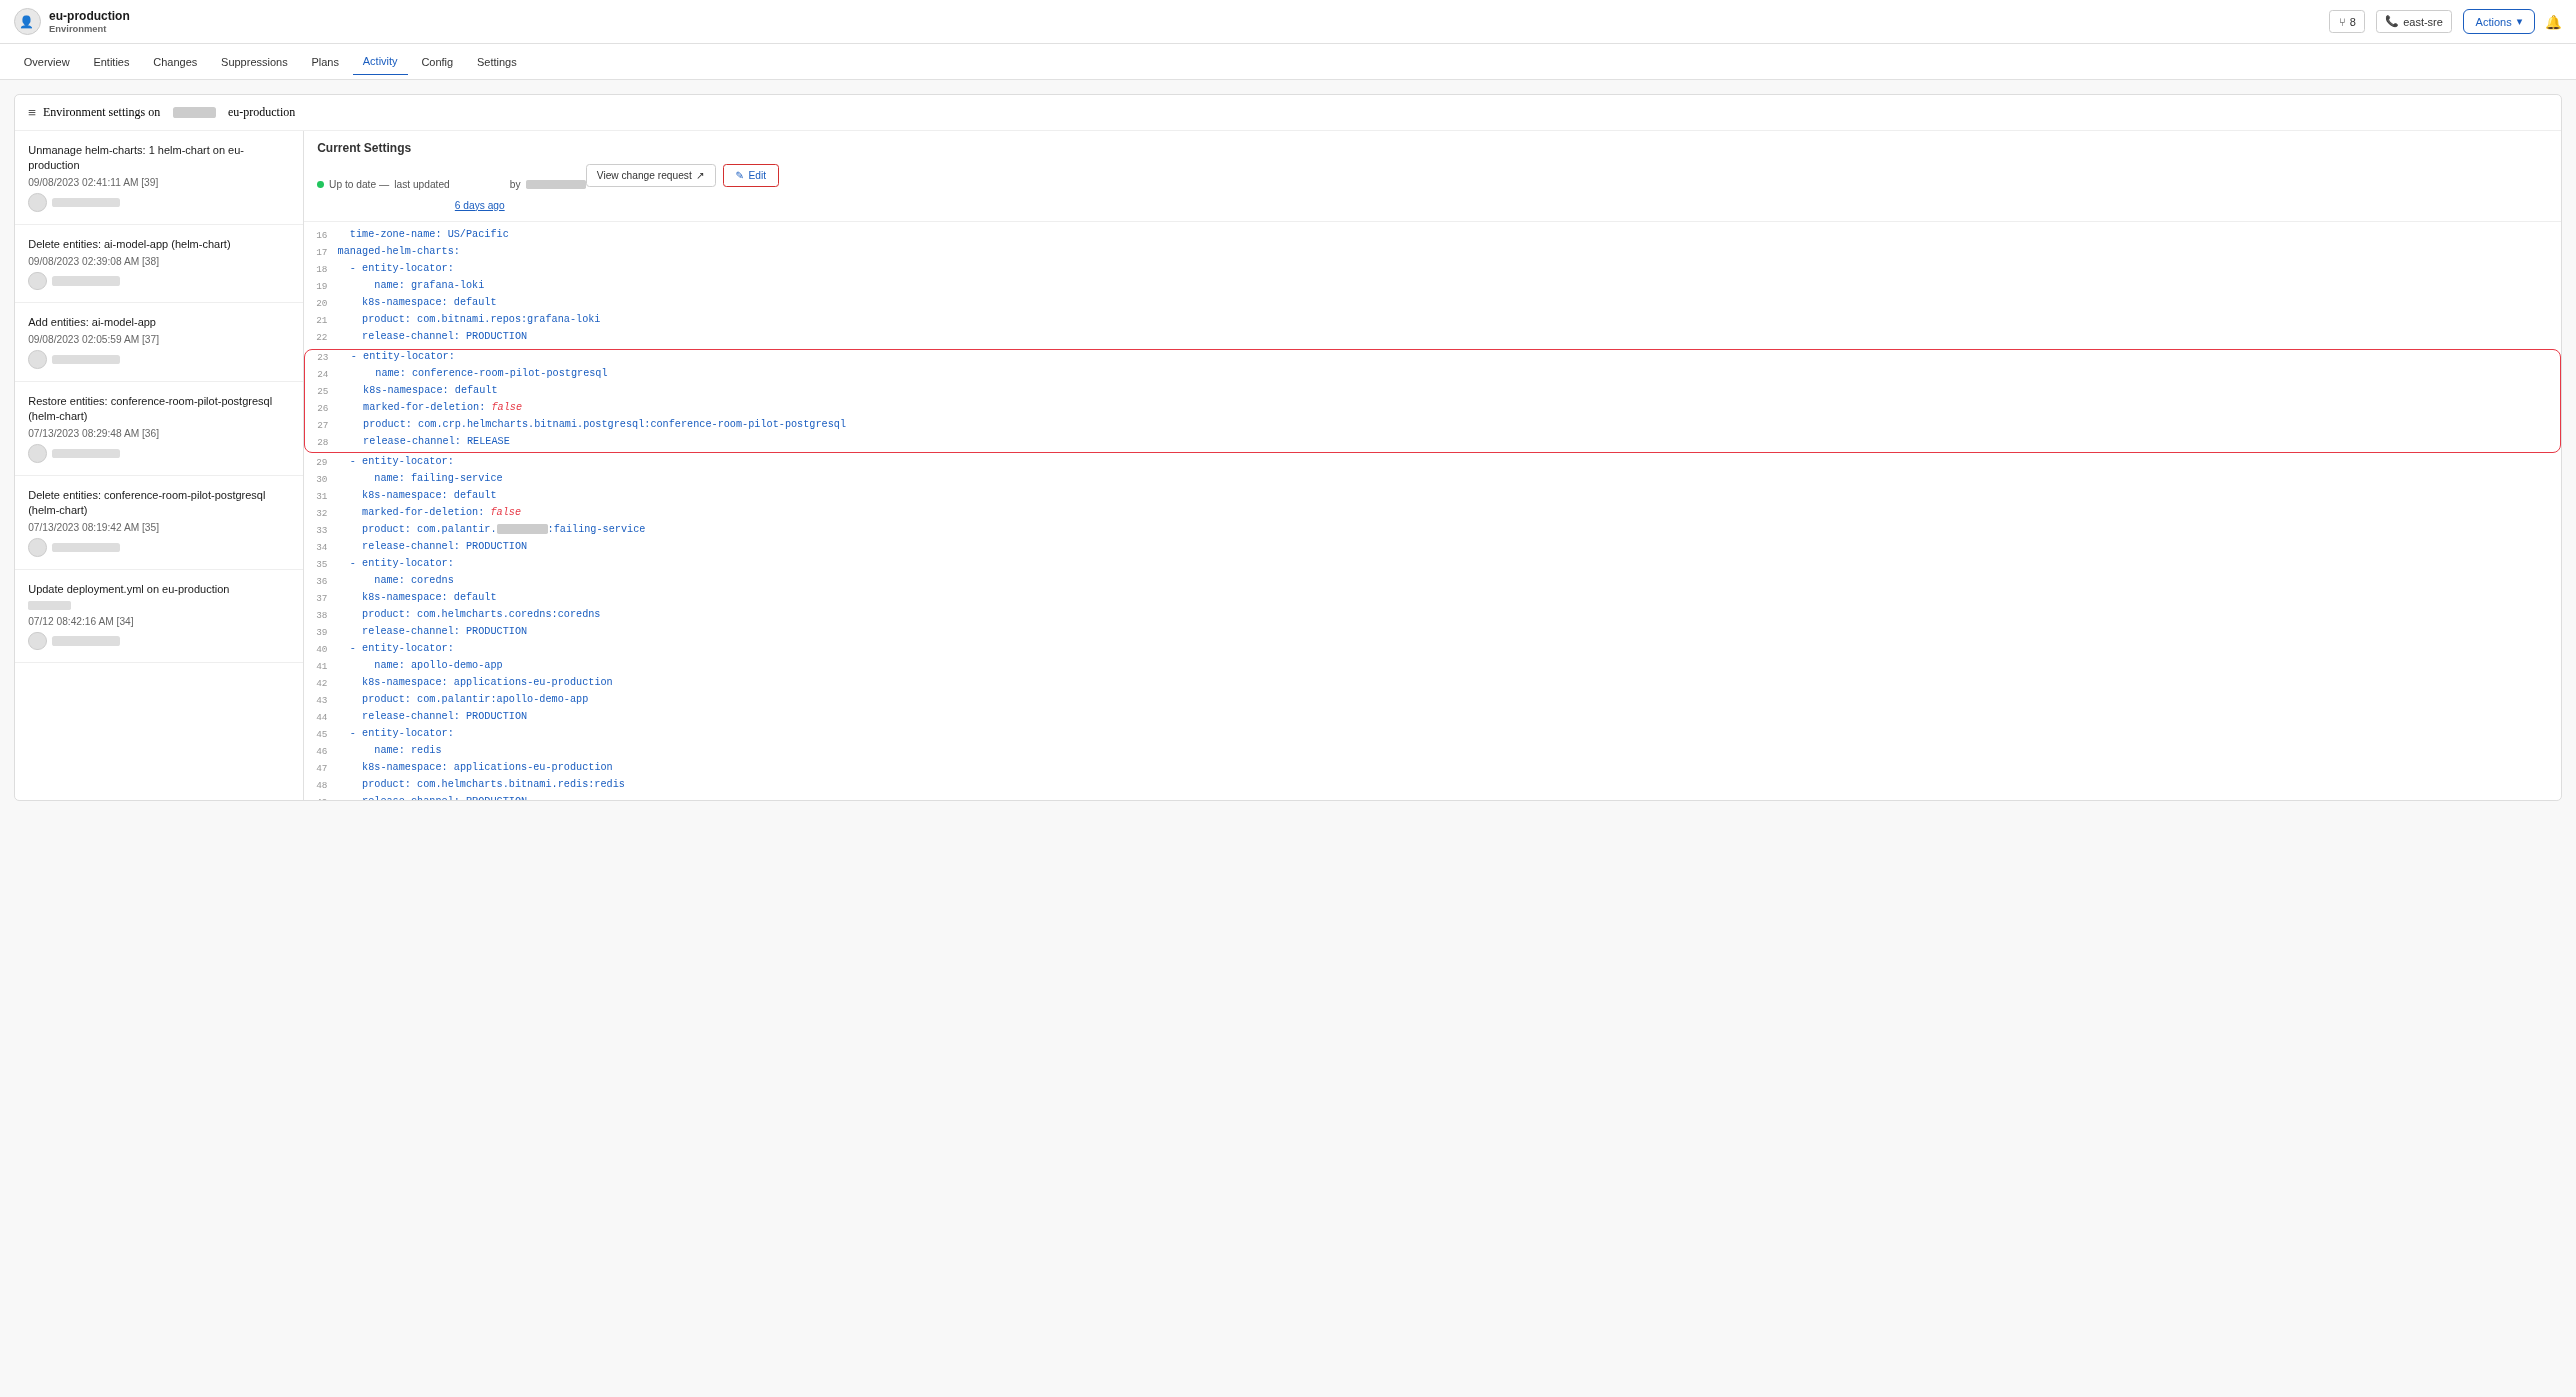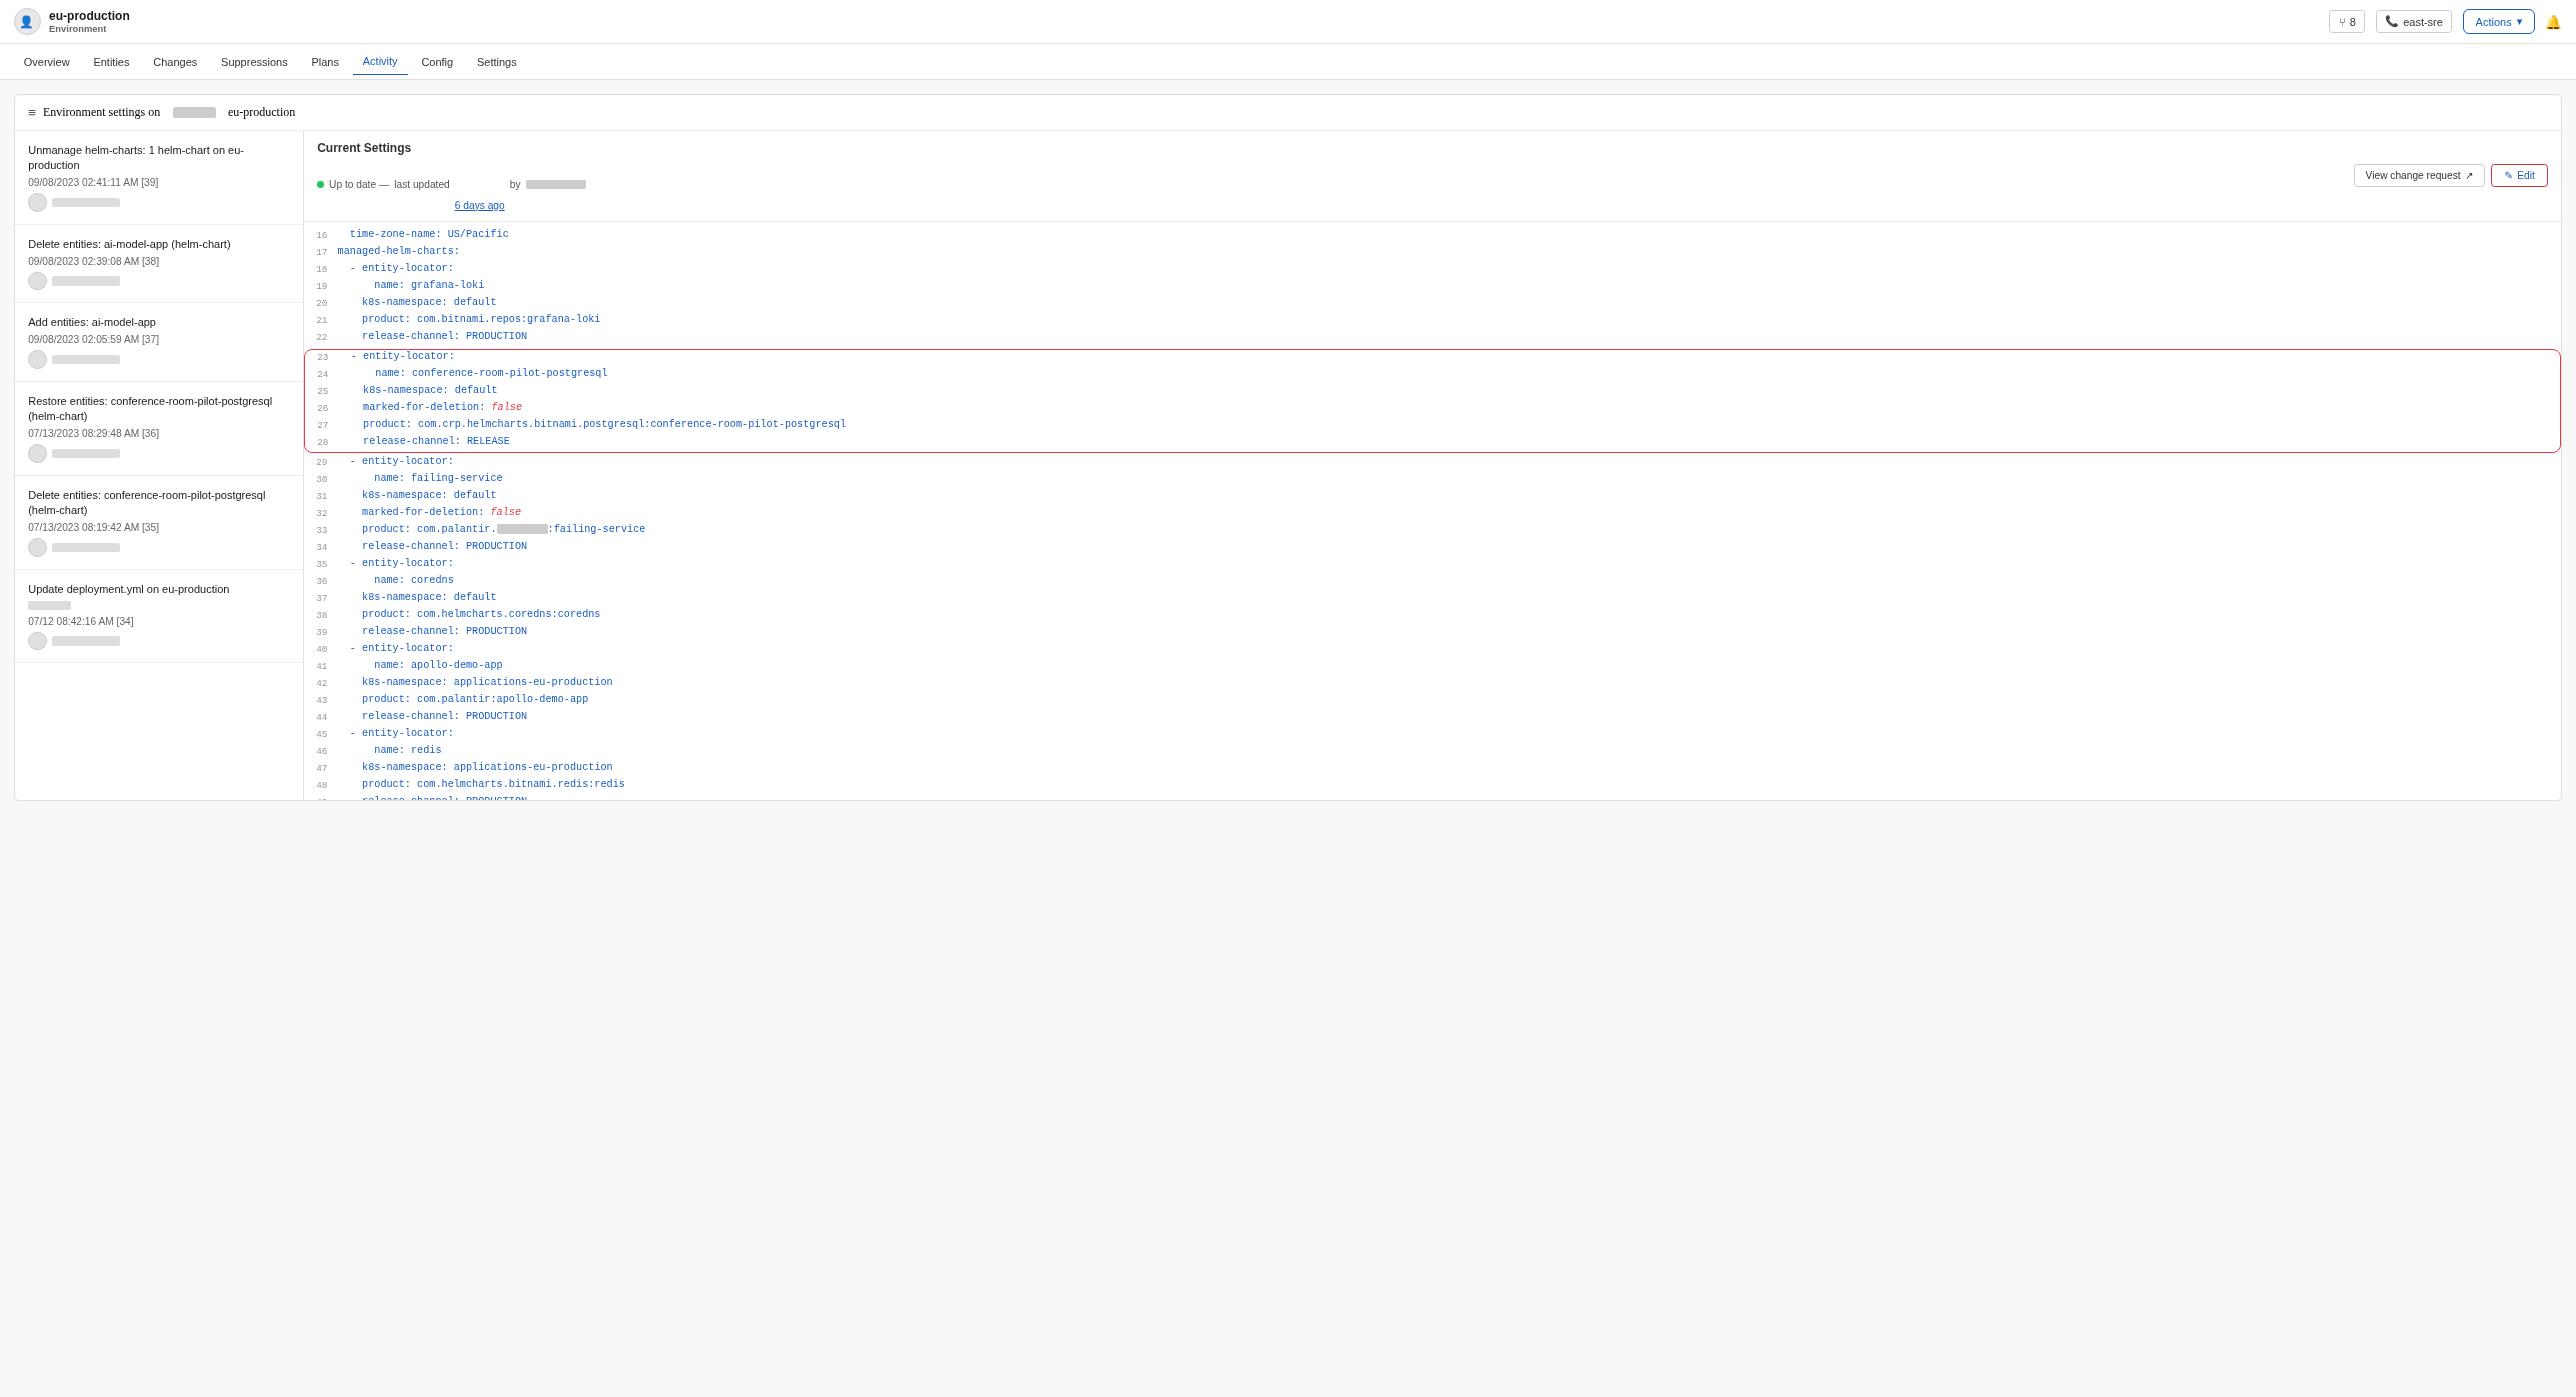--- a/index.html
+++ b/index.html
@@ -33,21 +33,21 @@
     .activity-list { width: 289px; border-right: 0.9px solid #e0e0e0; flex-shrink: 0; overflow-y: auto; }
     .activity-item { padding: 12px 13.6px; border-bottom: 0.9px solid #eee; cursor: pointer; }
     .activity-item-title { font-size: 11px; font-weight: 500; color: #1a1a1a; margin-bottom: 3.4px; line-height: 1.4; }
     .activity-item-date { font-size: 10.2px; color: #666; margin-bottom: 5.1px; }
     .activity-item-user { display: flex; align-items: center; gap: 5.1px; }
     .user-avatar { width: 18.7px; height: 18.7px; border-radius: 50%; background: #e0e0e0; border: 0.9px solid #ccc; }
     .user-name-blur { display: inline-block; width: 68px; height: 9.4px; background: #ddd; border-radius: 2.6px; }
 
     
     .settings-view { flex: 1; overflow: hidden; }
-    .settings-header { display: flex; align-items: center; justify-content: space-between; padding: 10.2px 13.6px; border-bottom: 0.9px solid #eee; }
+    .settings-header { display: flex; align-items: center; justify-content: flex-start; padding: 10.2px 13.6px; border-bottom: 0.9px solid #eee; }
     .settings-title { font-size: 12px; font-weight: 600; color: #333; }
     .settings-meta { display: flex; align-items: center; gap: 5.1px; margin-top: 3.4px; }
     .status-dot { width: 6.8px; height: 6.8px; border-radius: 50%; background: #22c55e; }
     .status-text { font-size: 10.2px; color: #555; }
     .status-link { color: #1a5dbf; text-decoration: underline; cursor: pointer; font-size: 10.2px; margin-top: 41px; }
     .settings-actions { display: flex; align-items: center; gap: 6.8px; }
     .view-change-btn { display: flex; align-items: center; gap: 4.3px; padding: 5.1px 10.2px; border: 0.9px solid #ccc; border-radius: 3.4px; background: #fff; cursor: pointer; font-size: 10.2px; color: #333; }
     .edit-btn { display: flex; align-items: center; gap: 4.3px; padding: 5.1px 12px; border: 1.7px solid #d32f2f; border-radius: 3.4px; background: #fff; cursor: pointer; font-size: 10.2px; color: #1a5dbf; font-weight: 500; }
 
     

